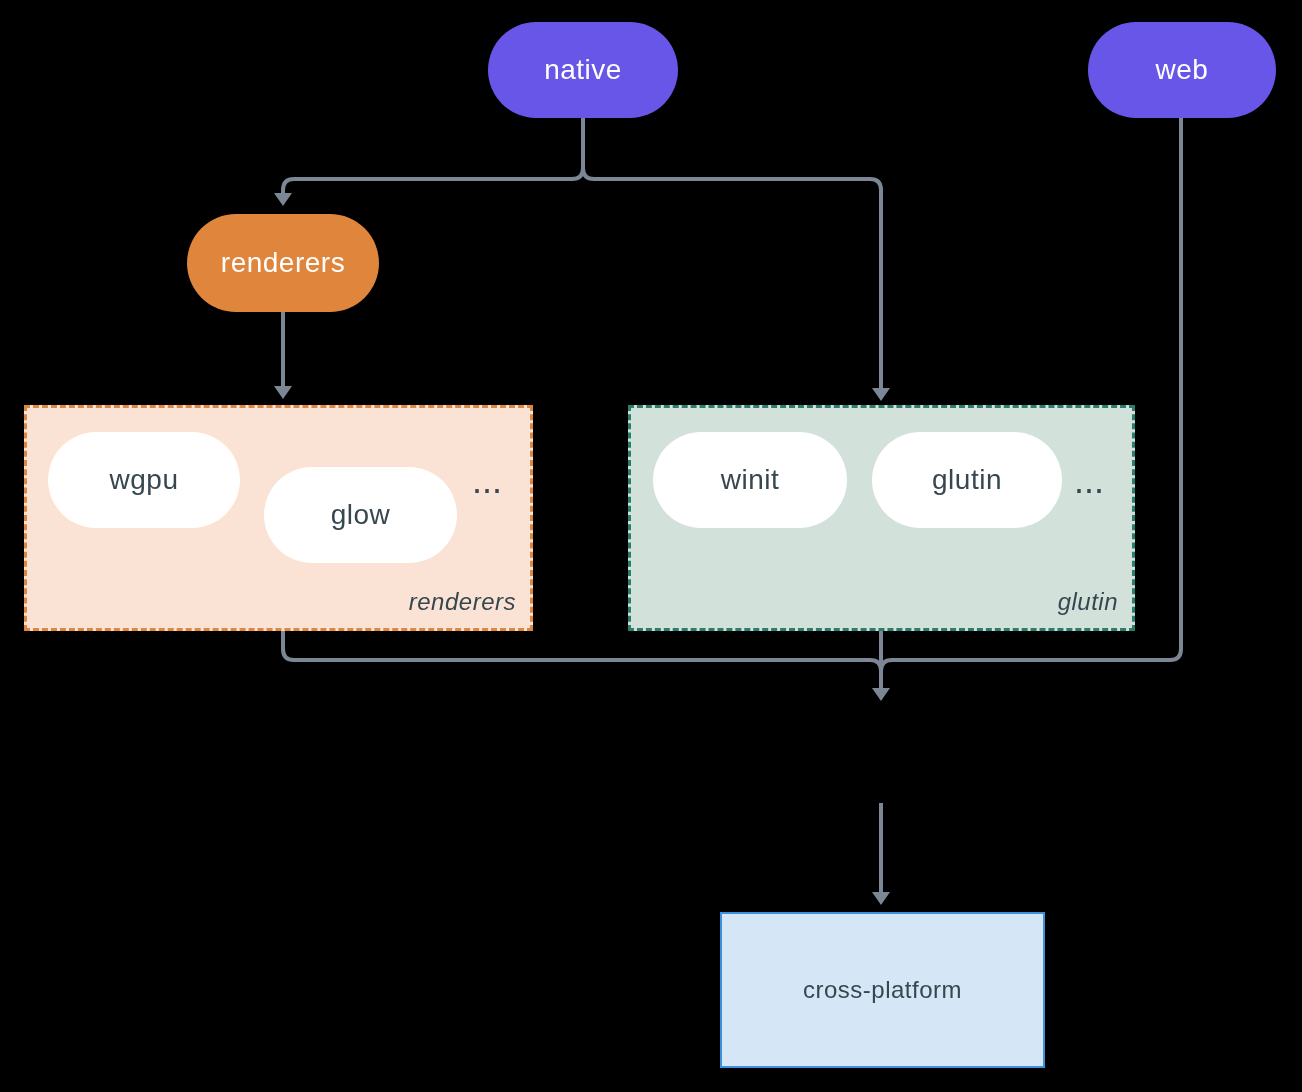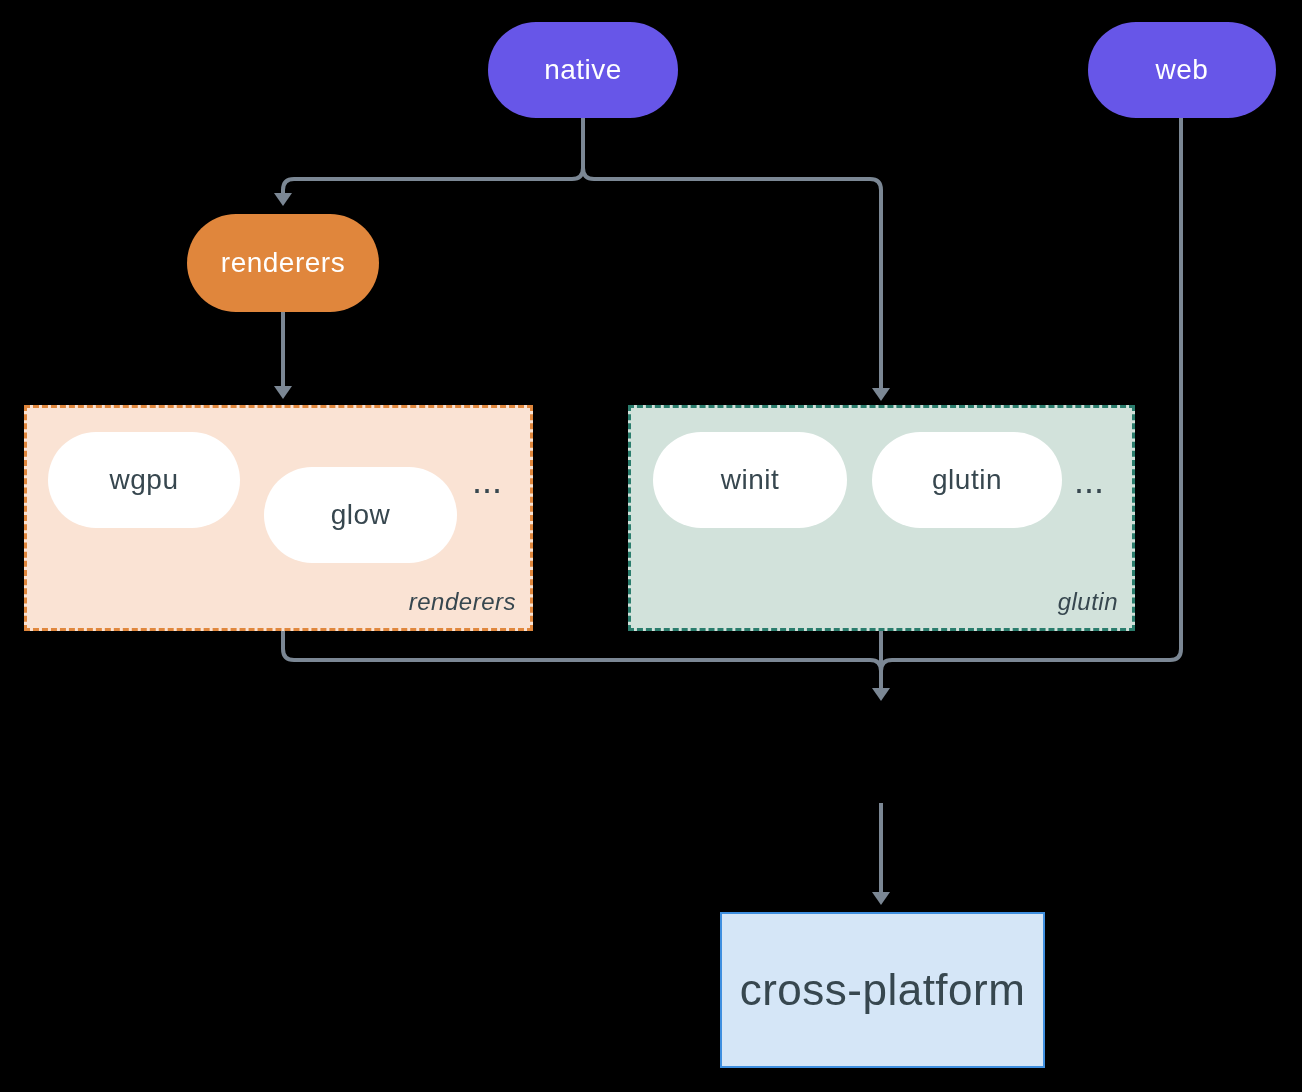--- a/index.html
+++ b/index.html
@@ -95,21 +95,21 @@
     top: 912px;
     width: 325px;
     height: 156px;
     box-sizing: border-box;
     background: var(--app-bg);
     border: 2px solid var(--app-border);
     display: flex;
     flex-direction: column;
     justify-content: center;
     color: var(--text-dark);
-    font-size: 44px;
+    font-size: 24px;
     line-height: 1.45;
     letter-spacing: 0.5px;
     text-align: center;
   }
 </style>
 </head>
 <body>
 
 <div class="canvas">
 

